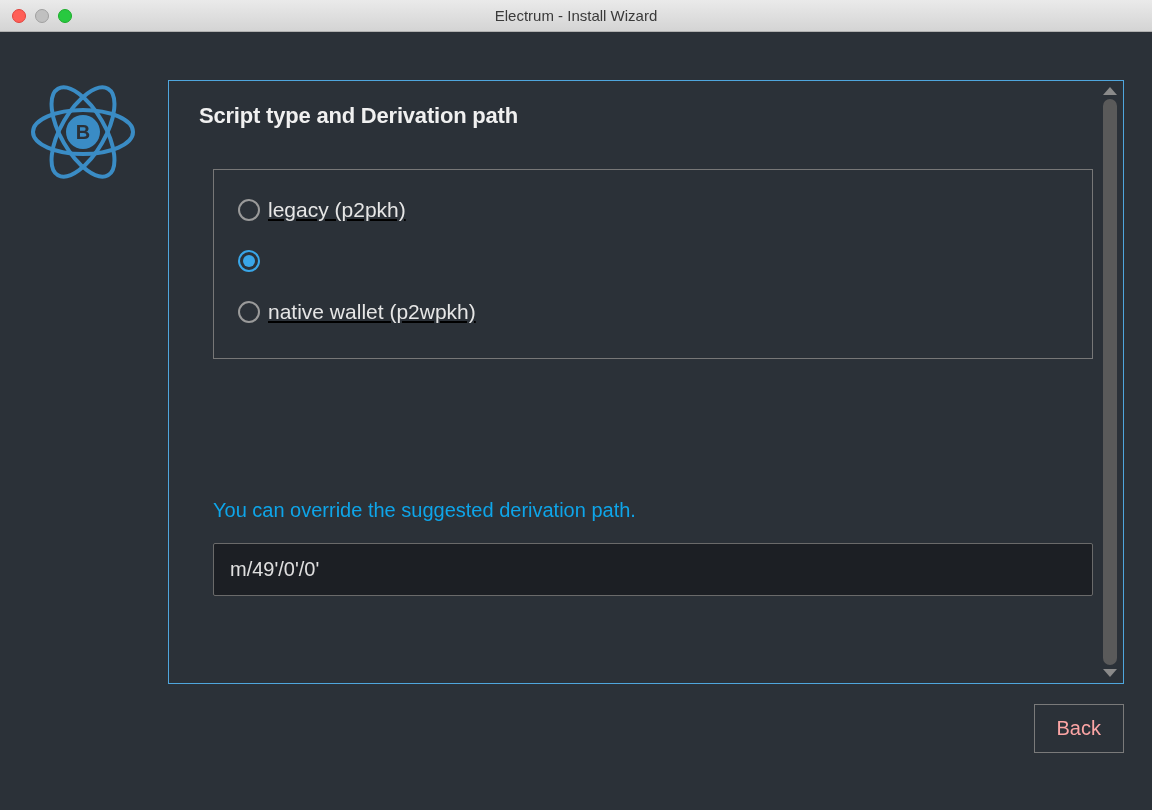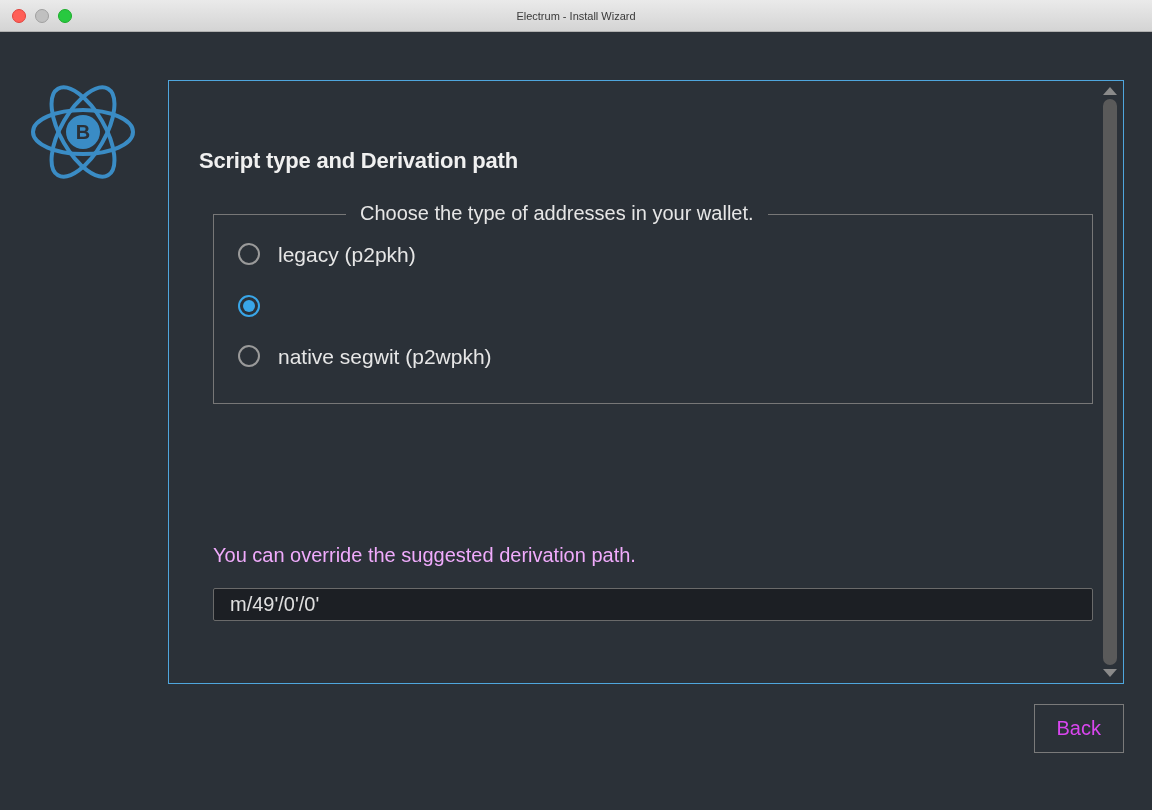--- a/index.html
+++ b/index.html
@@ -41,21 +41,21 @@
       border: 0.5px solid #a0a0a0;
     }
     .traffic-max {
       background: #28c940;
       border: 0.5px solid #1dad2b;
     }
     .titlebar-title {
       position: absolute;
       left: 50%;
       transform: translateX(-50%);
-      font-size: 11px;
+      font-size: 15px;
       color: #3a3a3a;
     }
     .window-body {
       background: #2b3138;
       height: 778px;
       padding: 48px 28px 24px 28px;
       display: flex;
       flex-direction: column;
     }
     .main-row {
@@ -77,42 +77,43 @@
       position: relative;
       padding: 22px 30px 28px 30px;
       height: 604px;
     }
     .panel-title {
       font-weight: bold;
       font-size: 22px;
       color: #f0f0f0;
       margin-bottom: 40px;
       letter-spacing: -0.2px;
-      margin-top: 45px;
     }
     .fieldset {
       margin-left: 14px;
       border: 1px solid #777;
       padding: 14px 24px 20px 24px;
       position: relative;
     }
     .fieldset-legend {
       position: absolute;
       top: -13px;
       left: 132px;
       background: #2b3138;
       padding: 0 14px;
       font-size: 20px;
       color: #e6e6e6;
     }
     .radio-option {
       display: flex;
-      gap: 18px;
+      align-items: center;
+      gap: 8px;
       padding: 14px 0;
       cursor: pointer;
+      text-decoration: underline;
     }
     .radio-circle {
       width: 22px;
       height: 22px;
       border-radius: 50%;
       border: 2px solid #9a9a9a;
       display: flex;
       align-items: center;
       justify-content: center;
       flex-shrink: 0;
@@ -131,31 +132,31 @@
       display: block;
     }
     .radio-label {
       font-size: 21px;
       color: #e6e6e6;
     }
     .help-text {
       margin-top: 136px;
       margin-left: 14px;
       font-size: 20px;
-      color: #f0abfc;
+      color: #0ea5e9;
       line-height: 1.5;
     }
     .path-input {
       margin-top: 18px;
       margin-left: 14px;
       width: calc(100% - 14px);
       background: #1c1f24;
       border: 1px solid #6a6a6a;
       border-radius: 2px;
-      padding: 4px 16px;
+      padding: 14px 16px;
       font-size: 20px;
       color: #e0e0e0;
       font-family: inherit;
     }
     .scrollbar {
       position: absolute;
       right: 2px;
       top: 2px;
       bottom: 2px;
       width: 22px;
@@ -186,21 +187,21 @@
     }
     .button-row {
       display: flex;
       justify-content: flex-end;
       gap: 14px;
       margin-top: 20px;
     }
     .btn {
       background: #2b3138;
       border: 1px solid #7a7a7a;
-      color: #d946ef;
+      color: #fca5a5;
       font-size: 20px;
       padding: 12px 22px;
       cursor: pointer;
       font-family: inherit;
     }
   </style>
 </head>
 <body>
 
 <div class="titlebar">
@@ -223,36 +224,35 @@
         </g>
         <circle cx="55" cy="50" r="17" fill="#3a8cc5"></circle>
         <text x="55" y="57" font-size="20" font-weight="bold" fill="#2b3138" text-anchor="middle" font-family="Arial">B</text>
       </svg>
     </div>
 
     <div class="panel">
       <div class="panel-title">Script type and Derivation path</div>
 
       <div class="fieldset">
-        <div class="fieldset-legend">Choose the type of addresses in your wallet.</div>
 
         <div class="radio-option">
           <div class="radio-circle"></div>
           <div class="radio-label">legacy (p2pkh)</div>
         </div>
 
         <div class="radio-option">
           <div class="radio-circle selected">
               <div class="radio-dot"></div>
             </div>
         </div>
 
         <div class="radio-option">
           <div class="radio-circle"></div>
-          <div class="radio-label">native segwit (p2wpkh)</div>
+          <div class="radio-label">native wallet (p2wpkh)</div>
         </div>
       </div>
 
       <div class="help-text">
         <div>You can override the suggested derivation path.</div>
       </div>
 
       <input class="path-input" type="text" value="m/49'/0'/0'" style="">
 
       <div class="scrollbar">

